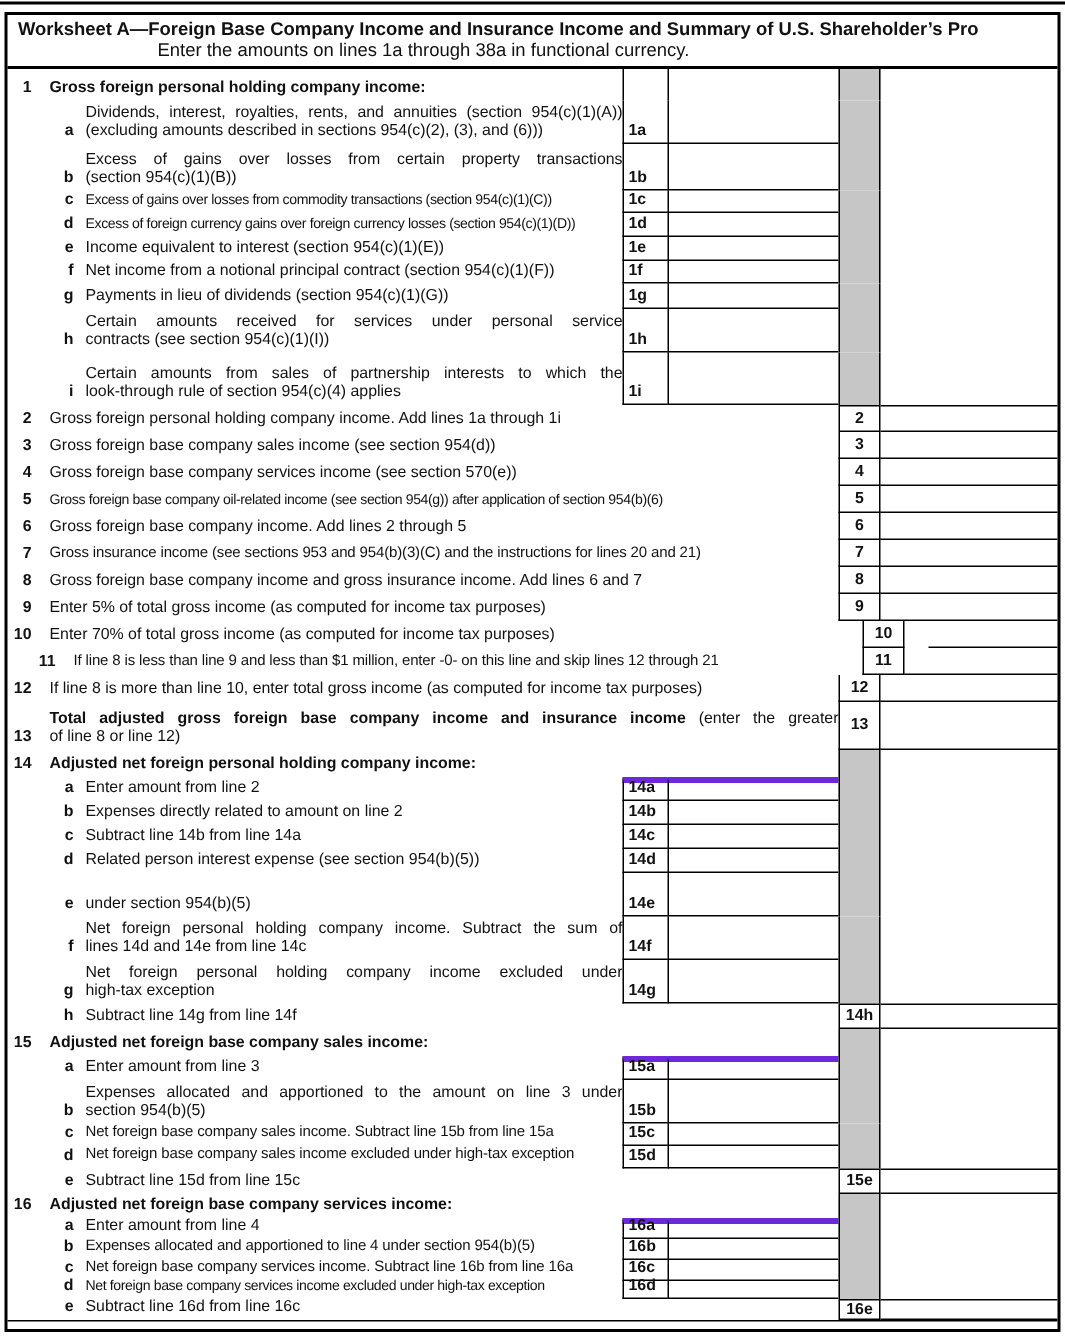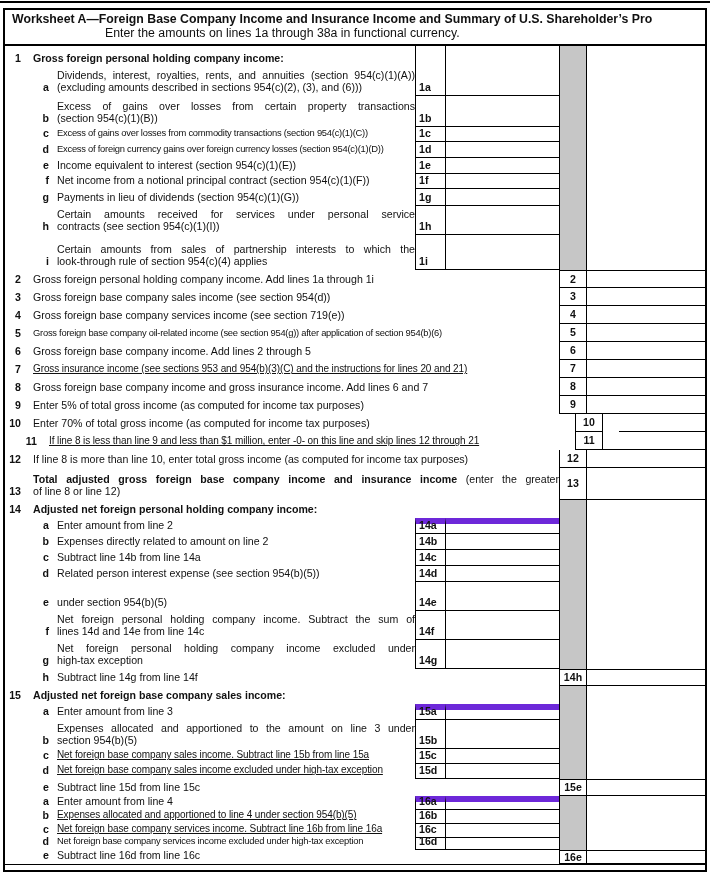--- a/index.html
+++ b/index.html
@@ -22,28 +22,28 @@
   .lw{flex:1;display:flex;flex-direction:column;justify-content:flex-end;
       padding-bottom:2px;min-width:0;}
   .h2 .lw{justify-content:flex-end;padding-top:2px;}
   .l1{text-align:justify;text-align-last:justify;}
   .l1s,.l2{display:flex;align-items:flex-end;min-width:0;}
   .bseg{font-weight:bold;}
   .dots{flex:1 1 auto;margin:0 6px 0 5px;min-width:0;
         background-image:radial-gradient(circle,#333 0.9px,rgba(0,0,0,0) 1.2px);
         background-size:9.5px 4px;background-repeat:repeat-x;
         background-position:left bottom 2px;}
-  .cond1{font-size:10px;letter-spacing:-0.1px;text-decoration:underline;}
+  .cond1{font-size:10px;letter-spacing:-0.1px;}
   .cond2{font-size:9.4px;letter-spacing:-0.25px;}
   
   .bn{width:30px;box-sizing:border-box;border-left:1px solid #000;
       display:flex;align-items:flex-end;padding:0 0 1px 3px;font-weight:bold;}
   .amt{width:114px;box-sizing:border-box;border-left:1px solid #000;}
   .inner .bn,.inner .amt{border-bottom:1px solid #000;}
-  .ftop .bn,.ftop .amt{border-top:6px solid #6d28d9;}
+  .ftop .bn,.ftop .amt{border-top:4px solid #6d28d9;}
   
   .bno{width:28px;box-sizing:border-box;border-left:1px solid #000;border-right:1px solid #000;
        display:flex;align-items:center;justify-content:center;font-weight:bold;}
   .amto{flex:1;box-sizing:border-box;}
   .outer .bno,.outer .amto{border-bottom:1px solid #000;}
   .fout .bno,.fout .amto{border-top:1px solid #000;}
   
   .gray{width:28px;box-sizing:border-box;border-left:1px solid #000;border-right:1px solid #000;}
   .rt{flex:1;}
   .spacer{height:5px;border-top:1px solid #000;}
@@ -236,21 +236,21 @@
             </div>
           </div>
           <div class="bno">3</div>
           <div class="amto"></div>
         </div>
         <div class="row outer lv1" style="height: 18px;">
           <div class="ct cto">
             <div class="g">4</div>
             <div class="lw">
               <div class="l1s">
-                <span>Gross foreign base company services income (see section 719(e))</span>
+                <span>Gross foreign base company services income (see section 570(e))</span>
                 <div class="dots"></div>
               </div>
             </div>
           </div>
           <div class="bno">4</div>
           <div class="amto"></div>
         </div>
         <div class="row outer lv1" style="height: 18px;">
           <div class="ct cto">
             <div class="g">5</div>
@@ -579,20 +579,32 @@
             <div class="g">e</div>
             <div class="lw">
               <div class="l1s">
                 <span>Subtract line 15d from line 15c</span>
                 <div class="dots"></div>
               </div>
             </div>
           </div>
           <div class="bno">15e</div>
           <div class="amto"></div>
+        </div>
+        <div class="row head lv1" style="height: 16px;">
+          <div class="ct cto">
+            <div class="g">16</div>
+            <div class="lw">
+              <div class="l1s">
+                <div class="bseg" style="display: inline;">Adjusted net foreign base company services income:</div>
+              </div>
+            </div>
+          </div>
+          <div class="gray" style="background: rgb(198, 198, 198);"></div>
+          <div class="rt"></div>
         </div>
         <div class="row inner lv2 ftop" style="height: 14px;">
           <div class="ct">
             <div class="g">a</div>
             <div class="lw">
               <div class="l1s">
                 <span>Enter amount from line 4</span>
                 <div class="dots"></div>
               </div>
             </div>

